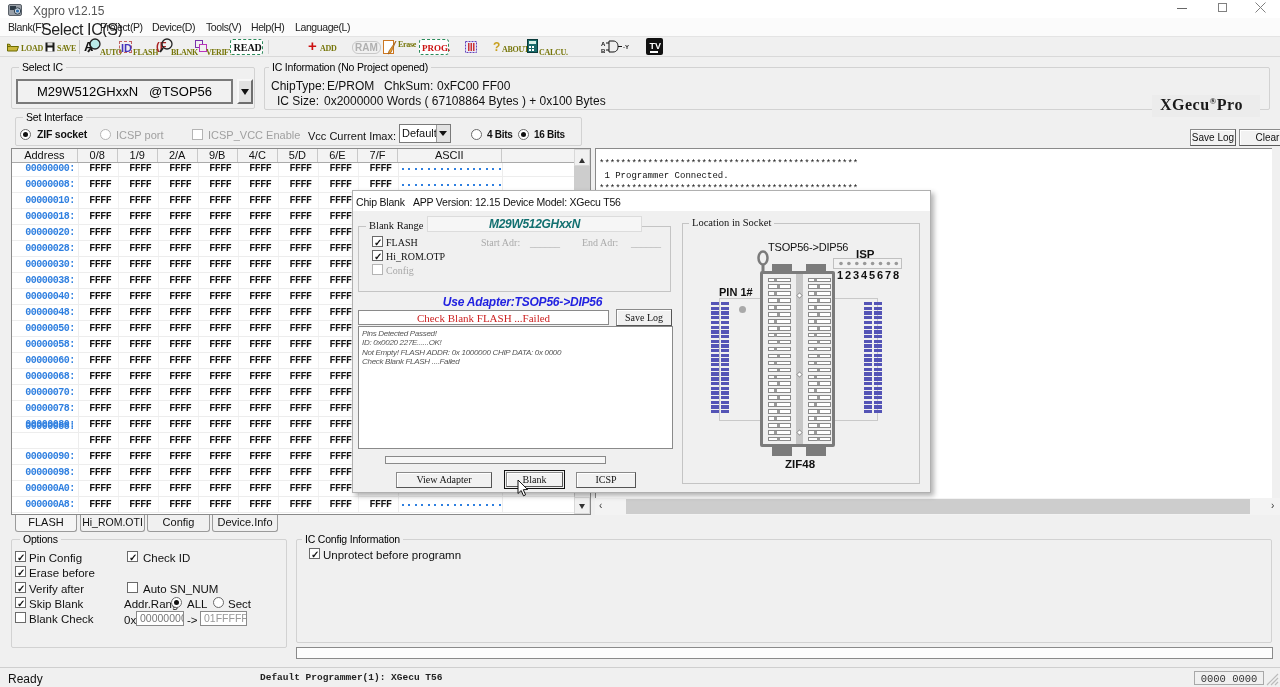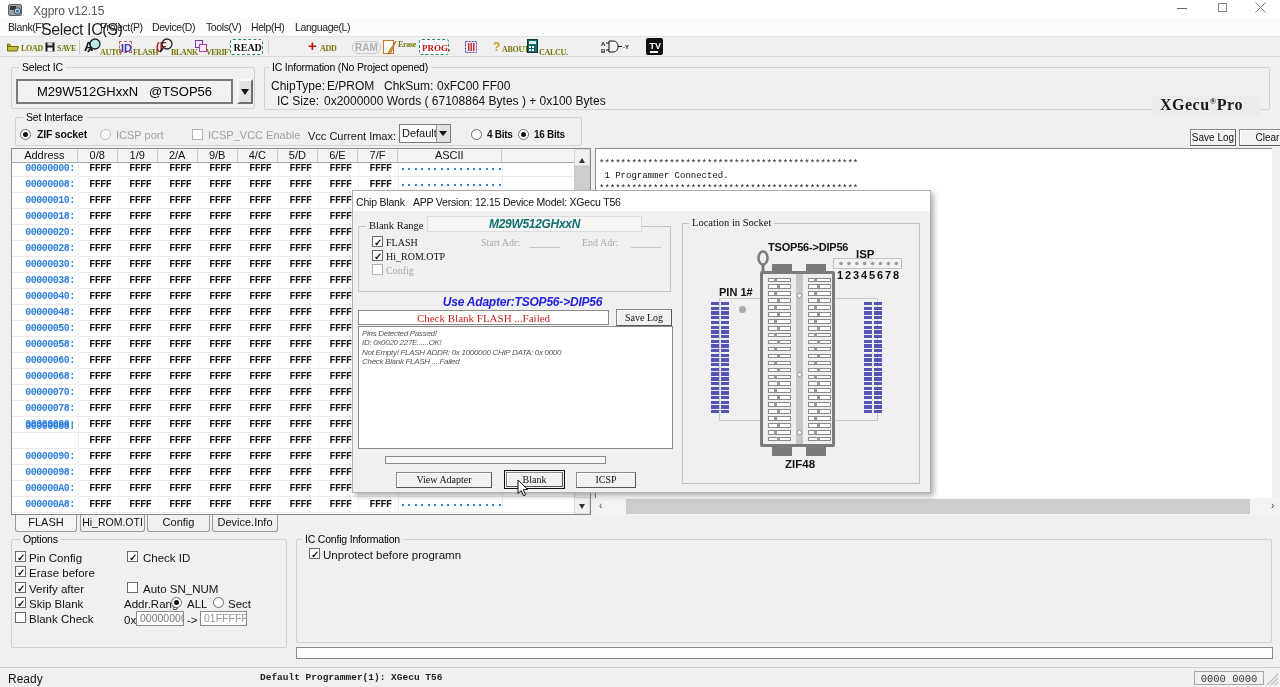--- a/index.html
+++ b/index.html
@@ -524,21 +524,21 @@
 <div class="ab" style="left:358px;top:326px;width:315px;height:123px;background:#fff;border:1px solid #8a8a8a"></div>
 <div class="ab" style="left:362px;top:329px;font-style:italic;font-size:8px;letter-spacing:-0.3px;color:#555;line-height:9.4px">Pins Detected Passed!<br>ID: 0x0020 227E......OK!<br>Not Empty! FLASH ADDR: 0x 1000000 CHIP DATA: 0x 0000<br>Check Blank FLASH ....Failed</div>
 <div class="ab" style="left:385px;top:456px;width:221px;height:8px;background:#f7f7f7;border:1px solid #8a8a8a"></div>
 <div class="dbtn" style="left:396px;top:472px;width:96px;height:16px;line-height:14px">View Adapter</div>
 <div class="ab" style="left:504px;top:470px;width:61px;height:19px;border:1px solid #111"></div>
 <div class="dbtn" style="left:506px;top:472px;width:57px;height:15px;line-height:13px">Blank</div>
 <div class="dbtn" style="left:576px;top:472px;width:60px;height:16px;line-height:14px">ICSP</div>
 
 <div class="ab" style="left:682px;top:223px;width:238px;height:261px;border:1px solid #c4c4c4"></div>
 <div class="ab ser" style="left:689px;top:217px;background:#f0f0f0;padding:0 3px;font-size:10.5px;color:#111">Location in Socket</div>
-<div class="ab" style="left:768px;top:241px;font-size:11px;letter-spacing:-0.2px;font-weight:bold;color:#111">TSOP56-&gt;DIP56</div>
+<div class="ab" style="left:768px;top:241px;font-size:11px;letter-spacing:-0.2px;font-weight:normal;color:#111">TSOP56-&gt;DIP56</div>
 <div class="ab" style="left:856px;top:248px;font-size:11.5px;font-weight:bold;color:#111">ISP</div>
 <div class="ab" style="left:833px;top:258px;width:69px;height:11px;background:#f2f2f2;border:1px solid #c0c0c0"></div>
 <svg class="ab" style="left:833px;top:258px" width="69" height="11">
 <circle cx="8" cy="5.5" r="1.8" fill="#999"></circle>
     <circle cx="15.9" cy="5.5" r="1.8" fill="#999"></circle>
     <circle cx="23.8" cy="5.5" r="1.8" fill="#999"></circle>
     <circle cx="31.7" cy="5.5" r="1.8" fill="#999"></circle>
     <circle cx="39.6" cy="5.5" r="1.8" fill="#999"></circle>
     <circle cx="47.5" cy="5.5" r="1.8" fill="#999"></circle>
     <circle cx="55.4" cy="5.5" r="1.8" fill="#999"></circle>

